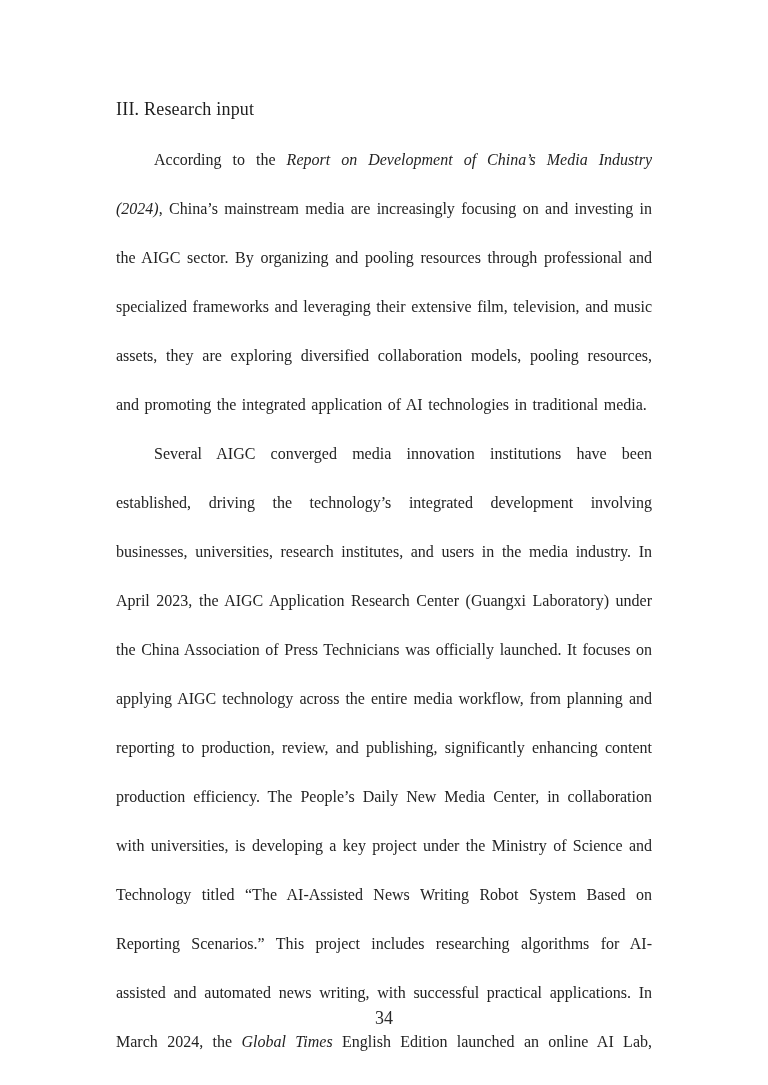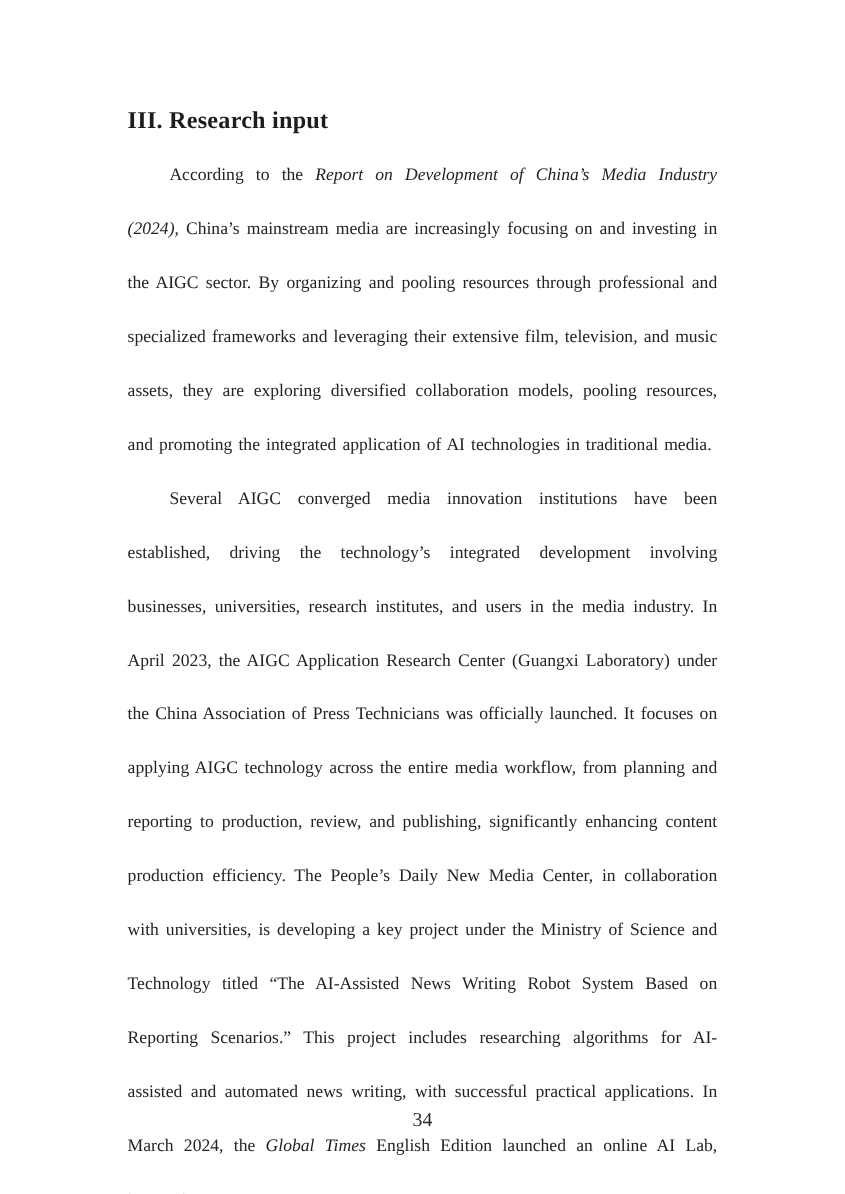--- a/index.html
+++ b/index.html
@@ -13,22 +13,22 @@
     height: 1085px;
     background: #ffffff;
     box-sizing: border-box;
     padding: 96px 116px 0 116px;
     font-family: "Liberation Serif", "DejaVu Serif", serif;
     color: #232323;
     overflow: hidden;
   }
   .heading {
     margin: 0 0 13px 0;
-    font-size: 22px;
-    font-weight: bold;
+    font-size: 18px;
+    font-weight: normal;
     letter-spacing: 0.2px;
     line-height: 26px;
     color: #1d1d1d;
   }
   .para {
     margin: 0;
     font-size: 16px;
     line-height: 49px;
     text-align: justify;
     text-justify: inter-word;

